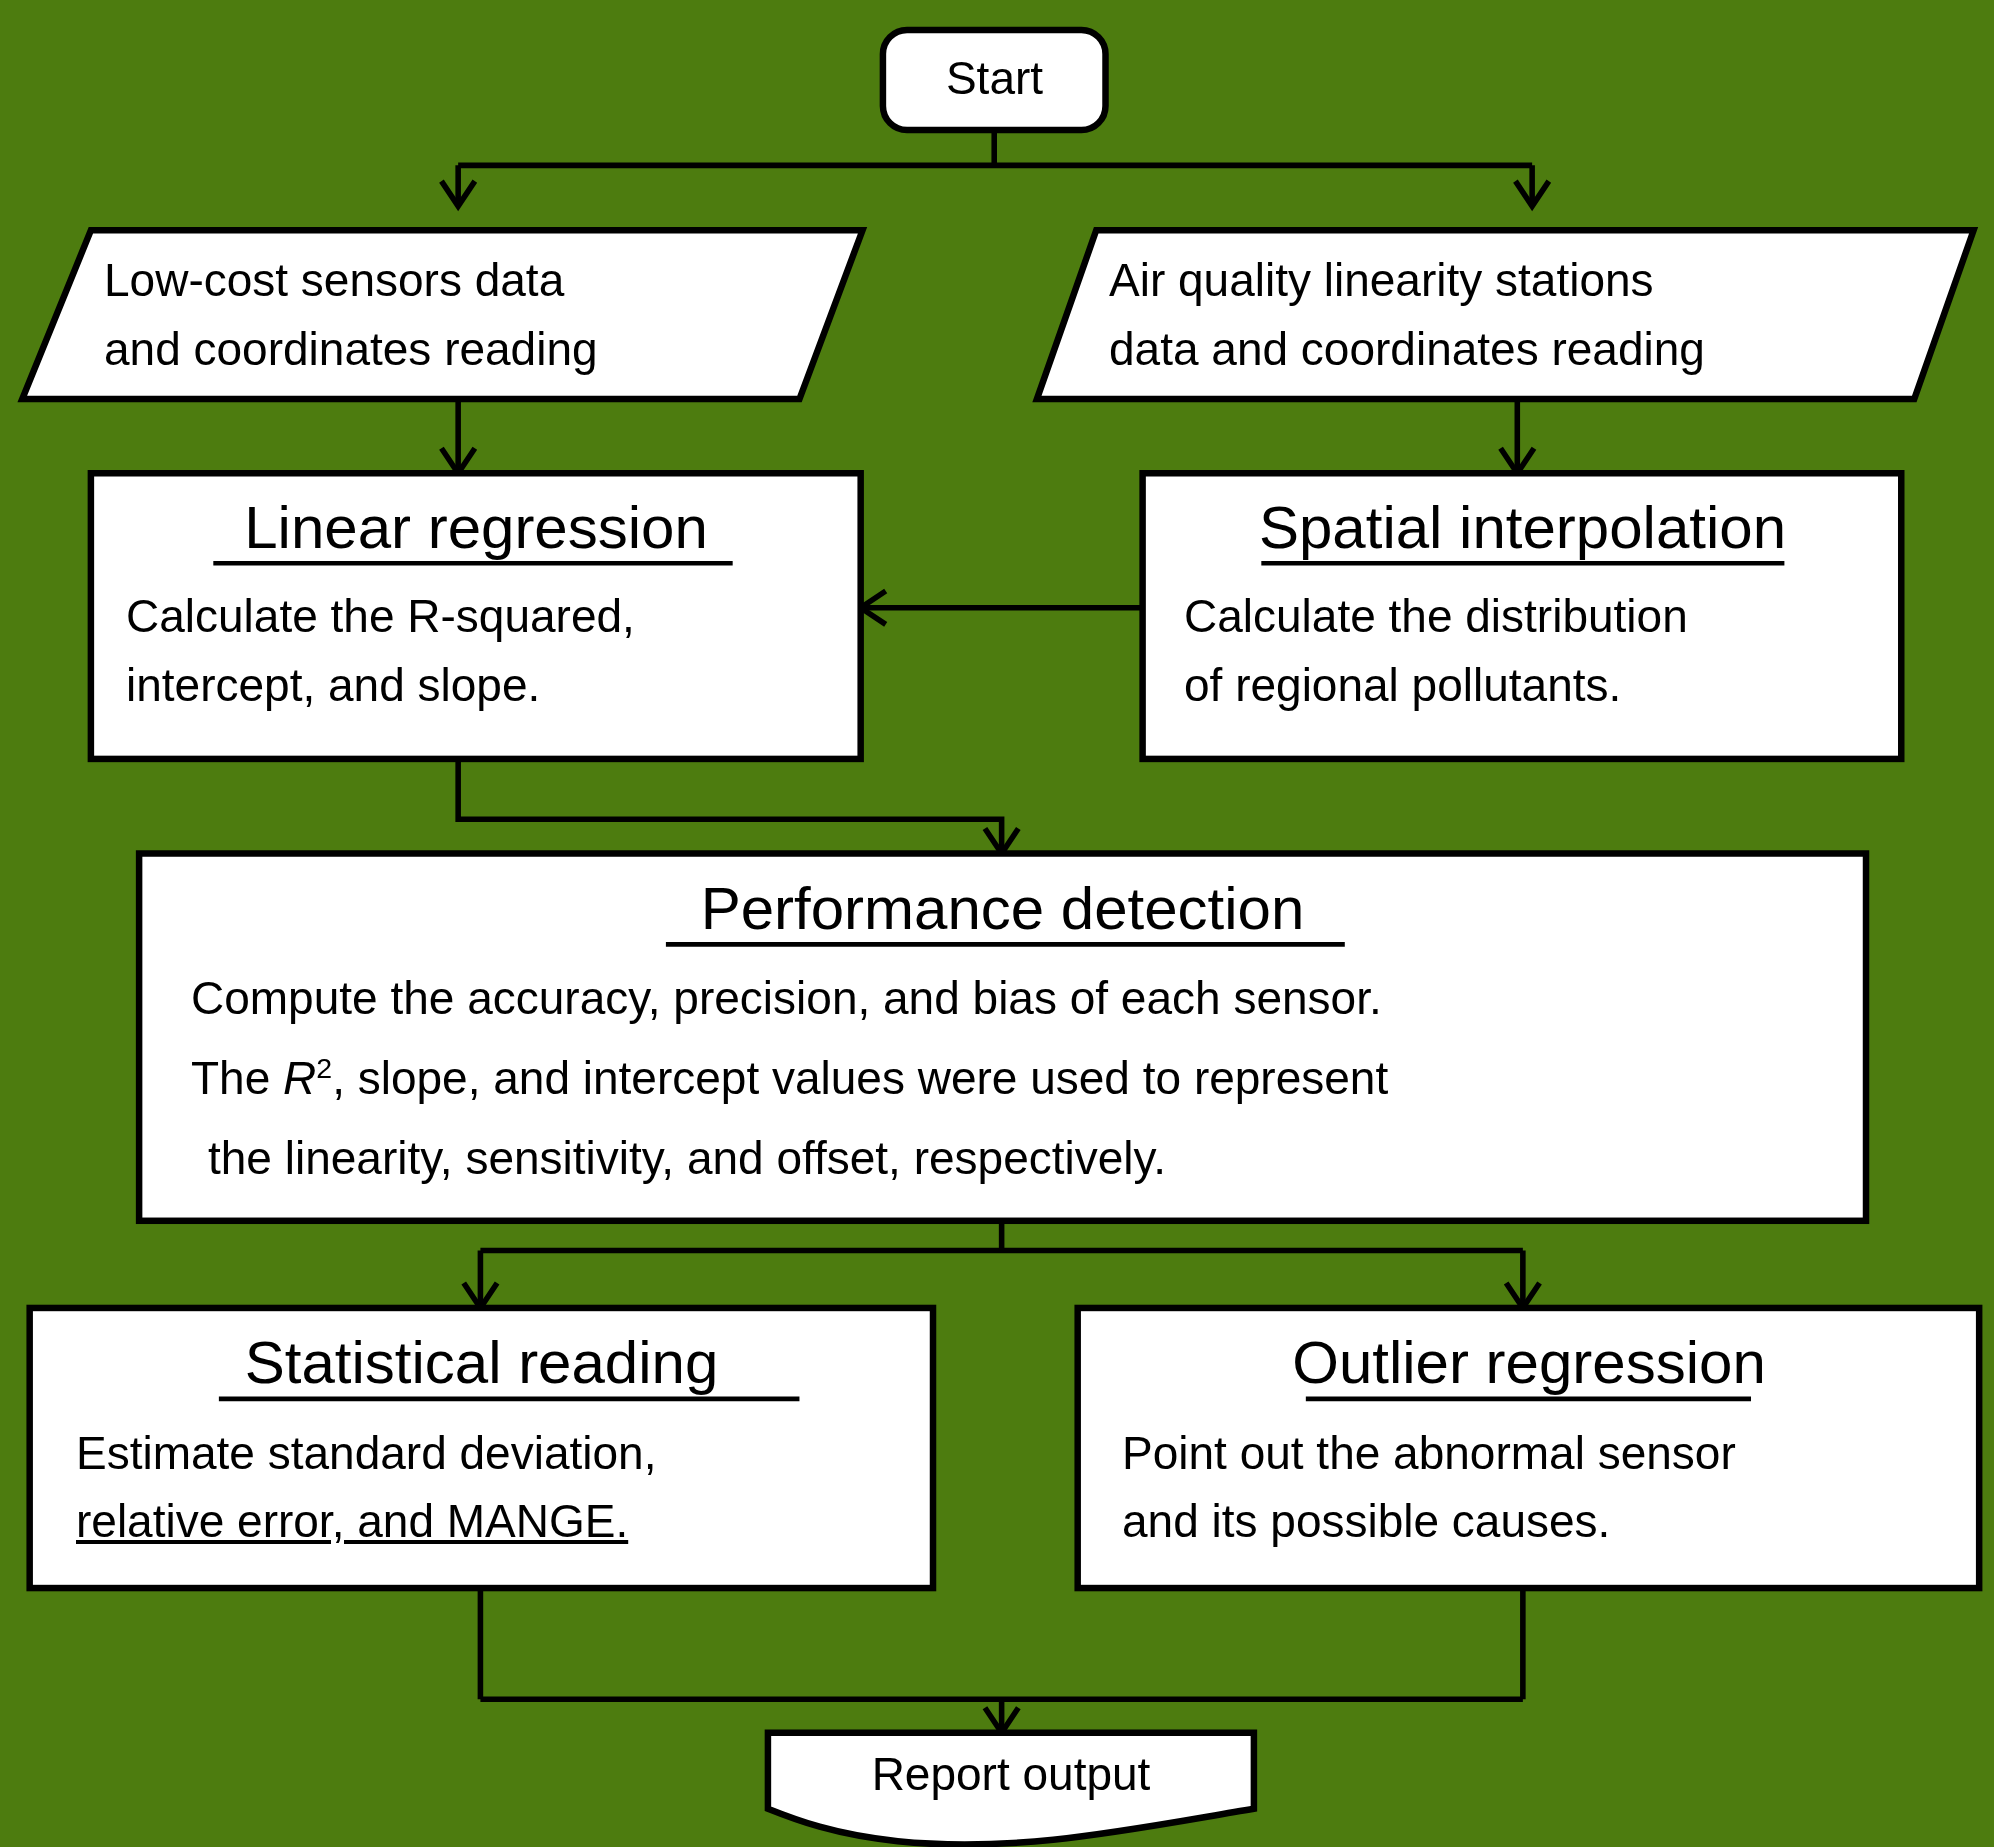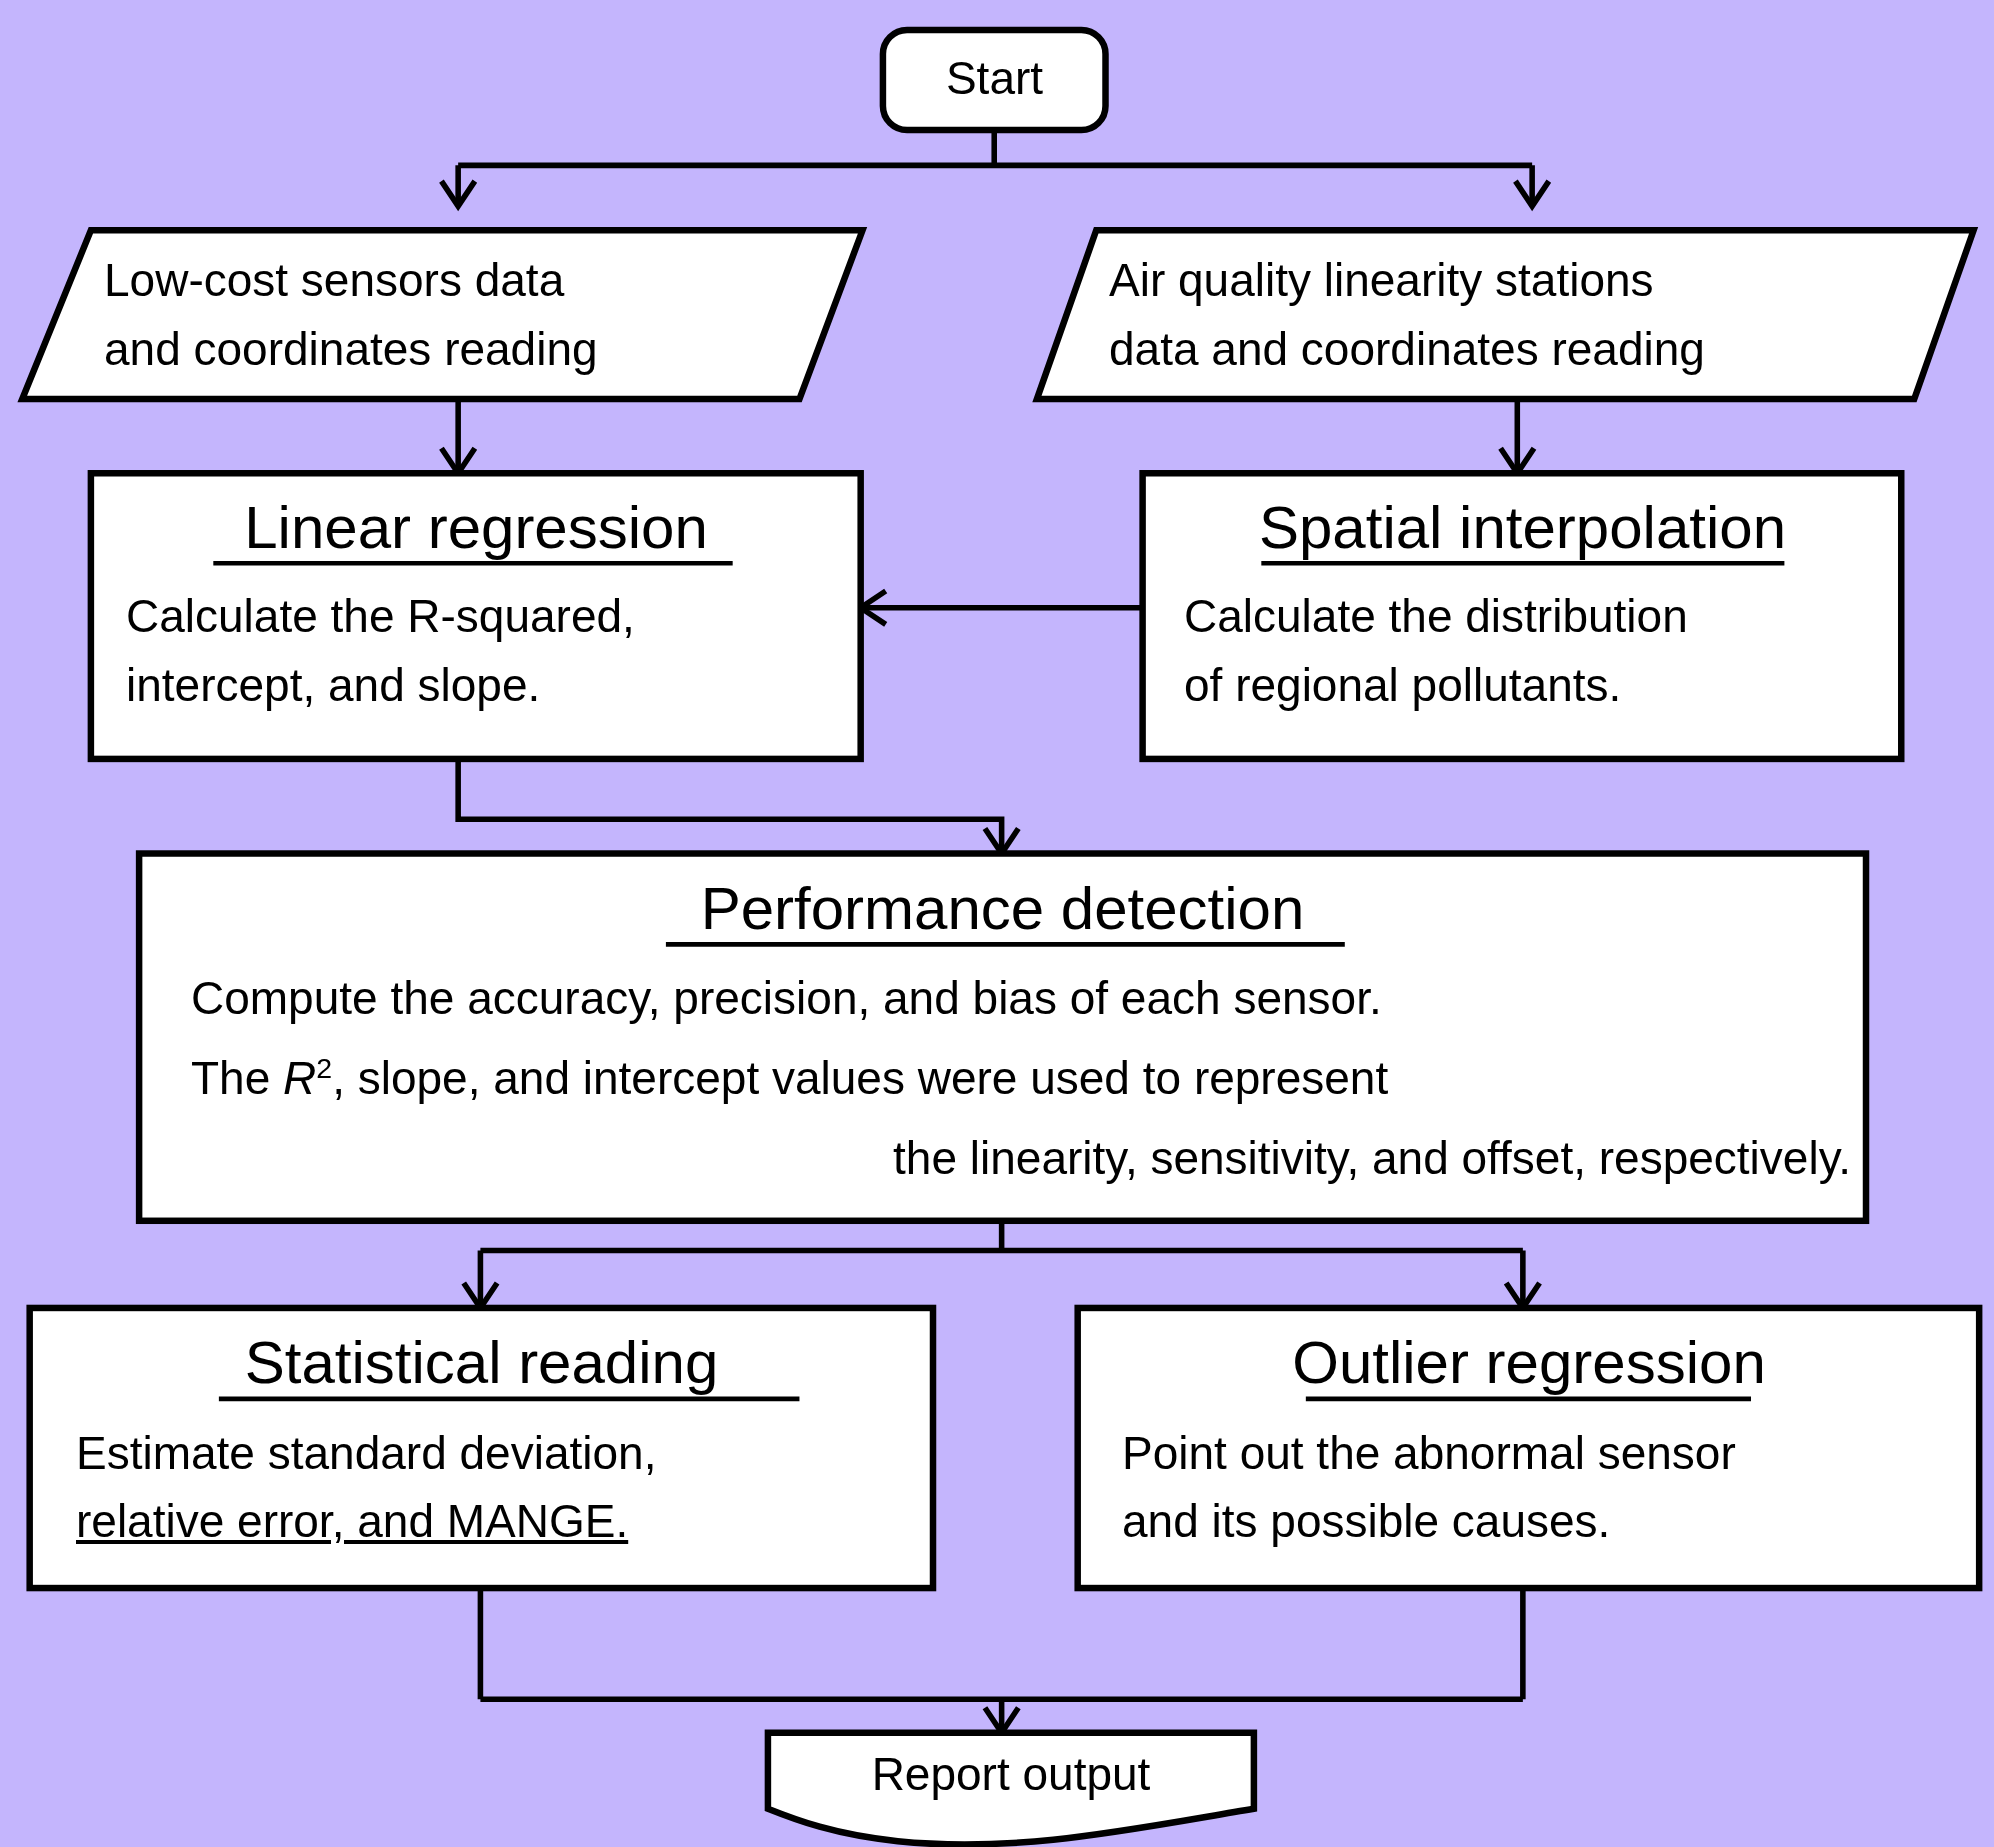--- a/index.html
+++ b/index.html
@@ -4,21 +4,21 @@
 <style>
   html, body {
     margin: 0;
     padding: 0;
     background: #ffffff;
   }
   #canvas {
     position: relative;
     width: 1994px;
     height: 1848px;
-    background: #c4b5fd;
+    background: #4d7c0f;
     font-family: "Liberation Sans", sans-serif;
     overflow: hidden;
   }
   svg.flow {
     position: absolute;
     left: 0;
     top: 0;
     width: 1994px;
     height: 1848px;
   }
@@ -151,21 +151,21 @@
   <div class="txt t-left body-r" style="left:126px; top:590px; width:733px;">Calculate the R-squared,</div>
   <div class="txt t-left body-r" style="left:126px; top:659px; width:733px;">intercept, and slope.</div>
 
   <div class="txt t-center title-b" style="left:1143px; top:493px; width:759px;">Spatial interpolation</div>
   <div class="txt t-left body-r" style="left:1184px; top:590px; width:733px;">Calculate the distribution</div>
   <div class="txt t-left body-r" style="left:1184px; top:659px; width:733px;">of regional pollutants.</div>
 
   <div class="txt t-center title-b" style="left:139px; top:874px; width:1727px;">Performance detection</div>
   <div class="txt t-left body-r" style="left:191px; top:972px; width:1660px;">Compute the accuracy, precision, and bias of each sensor.</div>
   <div class="txt t-left body-r" style="left:191px; top:1052px; width:1660px;"><span>The </span><span class="ital">R</span><sup>2</sup><span>, slope, and intercept values were used to represent</span></div>
-  <div class="txt t-left body-r" style="left:191px; top:1132px; width:1660px;text-align:right;">the linearity, sensitivity, and offset, respectively.</div>
+  <div class="txt t-left body-r" style="left:208px; top:1132px; width:1660px;">the linearity, sensitivity, and offset, respectively.</div>
 
   <div class="txt t-center title-b" style="left:30px; top:1328px; width:903px;">Statistical reading</div>
   <div class="txt t-left body-r" style="left:76px; top:1427px; width:853px;">Estimate standard deviation,</div>
   <div class="txt t-left body-r" style="left:76px; top:1495px; width:853px;text-decoration:underline;">relative error, and MANGE.</div>
 
   <div class="txt t-center title-b" style="left:1078px; top:1328px; width:902px;">Outlier regression</div>
   <div class="txt t-left body-r" style="left:1122px; top:1427px; width:853px;">Point out the abnormal sensor</div>
   <div class="txt t-left body-r" style="left:1122px; top:1495px; width:853px;">and its possible causes.</div>
 
   <div class="txt t-center body-r" style="left:768px; top:1748px; width:486px;">Report output</div>

